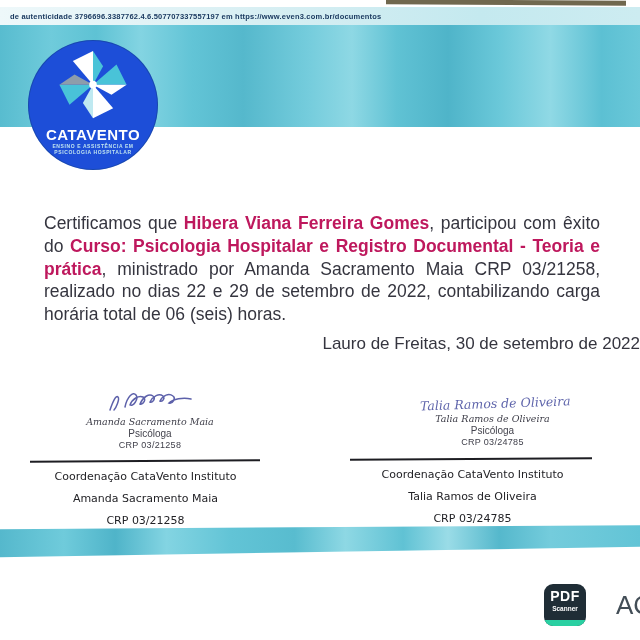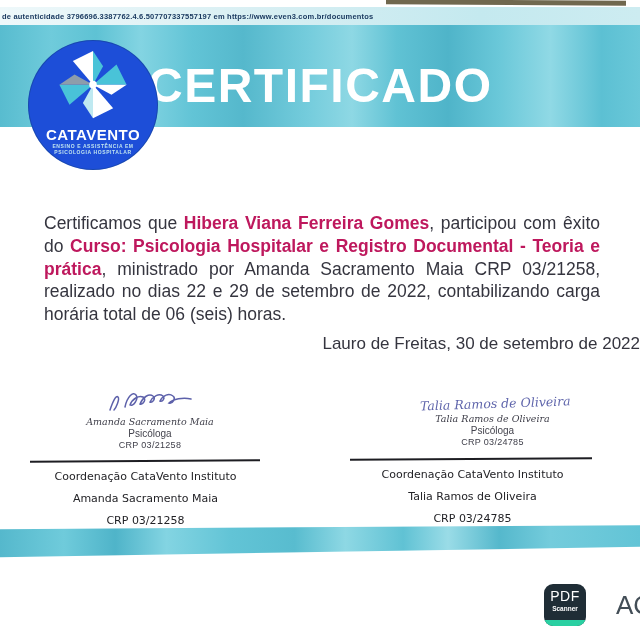--- a/index.html
+++ b/index.html
@@ -7,21 +7,21 @@
   .page{position:relative;width:640px;height:640px;background:#ffffff;overflow:hidden;}
 
   
   .top-dark-strip{position:absolute;left:386px;top:0;width:240px;height:5px;
     background:#70684f;transform:rotate(.3deg);}
 
   
   .auth-strip{position:absolute;left:0;top:7px;width:640px;height:18px;
     background:linear-gradient(90deg,#eef8fa 0%,#d8eff3 40%,#c4e9ef 75%,#cdecf1 100%);
     display:flex;align-items:center;}
-  .auth-text{font-size:7.5px;font-weight:bold;color:#1b3a60;letter-spacing:.2px;padding-left:2px;white-space:nowrap;}
+  .auth-text{font-size:7.5px;font-weight:bold;color:#1b3a60;letter-spacing:.2px;padding-left:10px;white-space:nowrap;}
 
   
   .teal-band{position:absolute;left:0;top:25px;width:640px;height:102px;
     background:linear-gradient(90deg,#58bccf 0%,#6fcbdb 8%,#5ec2d4 15%,#83d4e2 22%,#62c4d6 30%,#55b8cc 38%,#74ccdc 48%,#8ed8e4 55%,#60c2d4 62%,#4fb4c9 70%,#6ac8d9 78%,#90d9e5 86%,#5cc0d3 94%,#6ac8d9 100%);}
   .cert-title{position:absolute;left:148px;top:62px;font-size:48px;font-weight:800;
     color:#ffffff;letter-spacing:1.5px;line-height:1;white-space:nowrap;
     font-family:"Liberation Sans",sans-serif;}
 
   
   .logo-circle{position:absolute;left:28px;top:40px;width:130px;height:130px;border-radius:50%;
@@ -59,39 +59,38 @@
   .coord-right{left:345px;top:464px;width:255px;}
 
   
   .bottom-band{position:absolute;left:0;top:522px;width:640px;height:40px;
     clip-path:polygon(0 18%,100% 8%,100% 62%,0 88%);
     background:linear-gradient(90deg,#55b8cc 0%,#6fcbdb 10%,#4fb4c9 18%,#83d4e2 26%,#62c4d6 36%,#58bccf 46%,#8ed8e4 54%,#60c2d4 63%,#9adce7 70%,#55b8cc 78%,#74ccdc 86%,#62c4d6 100%);}
 
   
   .pdf-icon{position:absolute;left:544px;top:584px;width:42px;height:42px;border-radius:9px;
     background:#1f2d36;overflow:hidden;text-align:center;}
-  .pdf-icon .t1{display:block;color:#fff;font-weight:400;font-size:14px;line-height:17px;margin-top:4px;letter-spacing:.5px;}
+  .pdf-icon .t1{display:block;color:#fff;font-weight:700;font-size:14px;line-height:17px;margin-top:4px;letter-spacing:.5px;}
   .pdf-icon .t2{display:block;color:#fff;font-weight:bold;font-size:6.5px;line-height:8px;}
   .pdf-icon .bar{position:absolute;left:0;bottom:0;width:100%;height:6px;background:#2ad0a2;}
   .ac-text{position:absolute;left:596px;top:590px;font-size:26px;color:#434e57;margin-left:20px;}
 </style>
 </head>
 <body>
 
 <div class="page">
 
   <div class="top-dark-strip"></div>
 
   <div class="auth-strip">
     <span class="auth-text">de autenticidade 3796696.3387762.4.6.507707337557197 em https://www.even3.com.br/documentos</span>
   </div>
 
   <div class="teal-band"></div>
 
-  <div class="cert-title">CERTIFICADO</div>
 
   <div class="logo-circle">
     <svg class="logo-pinwheel" viewBox="0 0 100 100" aria-hidden="true">
       <g>
 
         <path d="M50 46 L26 18 L50 6 Z" fill="#ffffff"></path>
         <path d="M50 46 L50 6 L62 24 Z" fill="#49c3d8"></path>
 
         <path d="M50 46 L78 22 L90 46 Z" fill="#49c3d8" transform="rotate(0 50 46)"></path>
         <path d="M50 46 L90 46 L72 58 Z" fill="#ffffff"></path>

